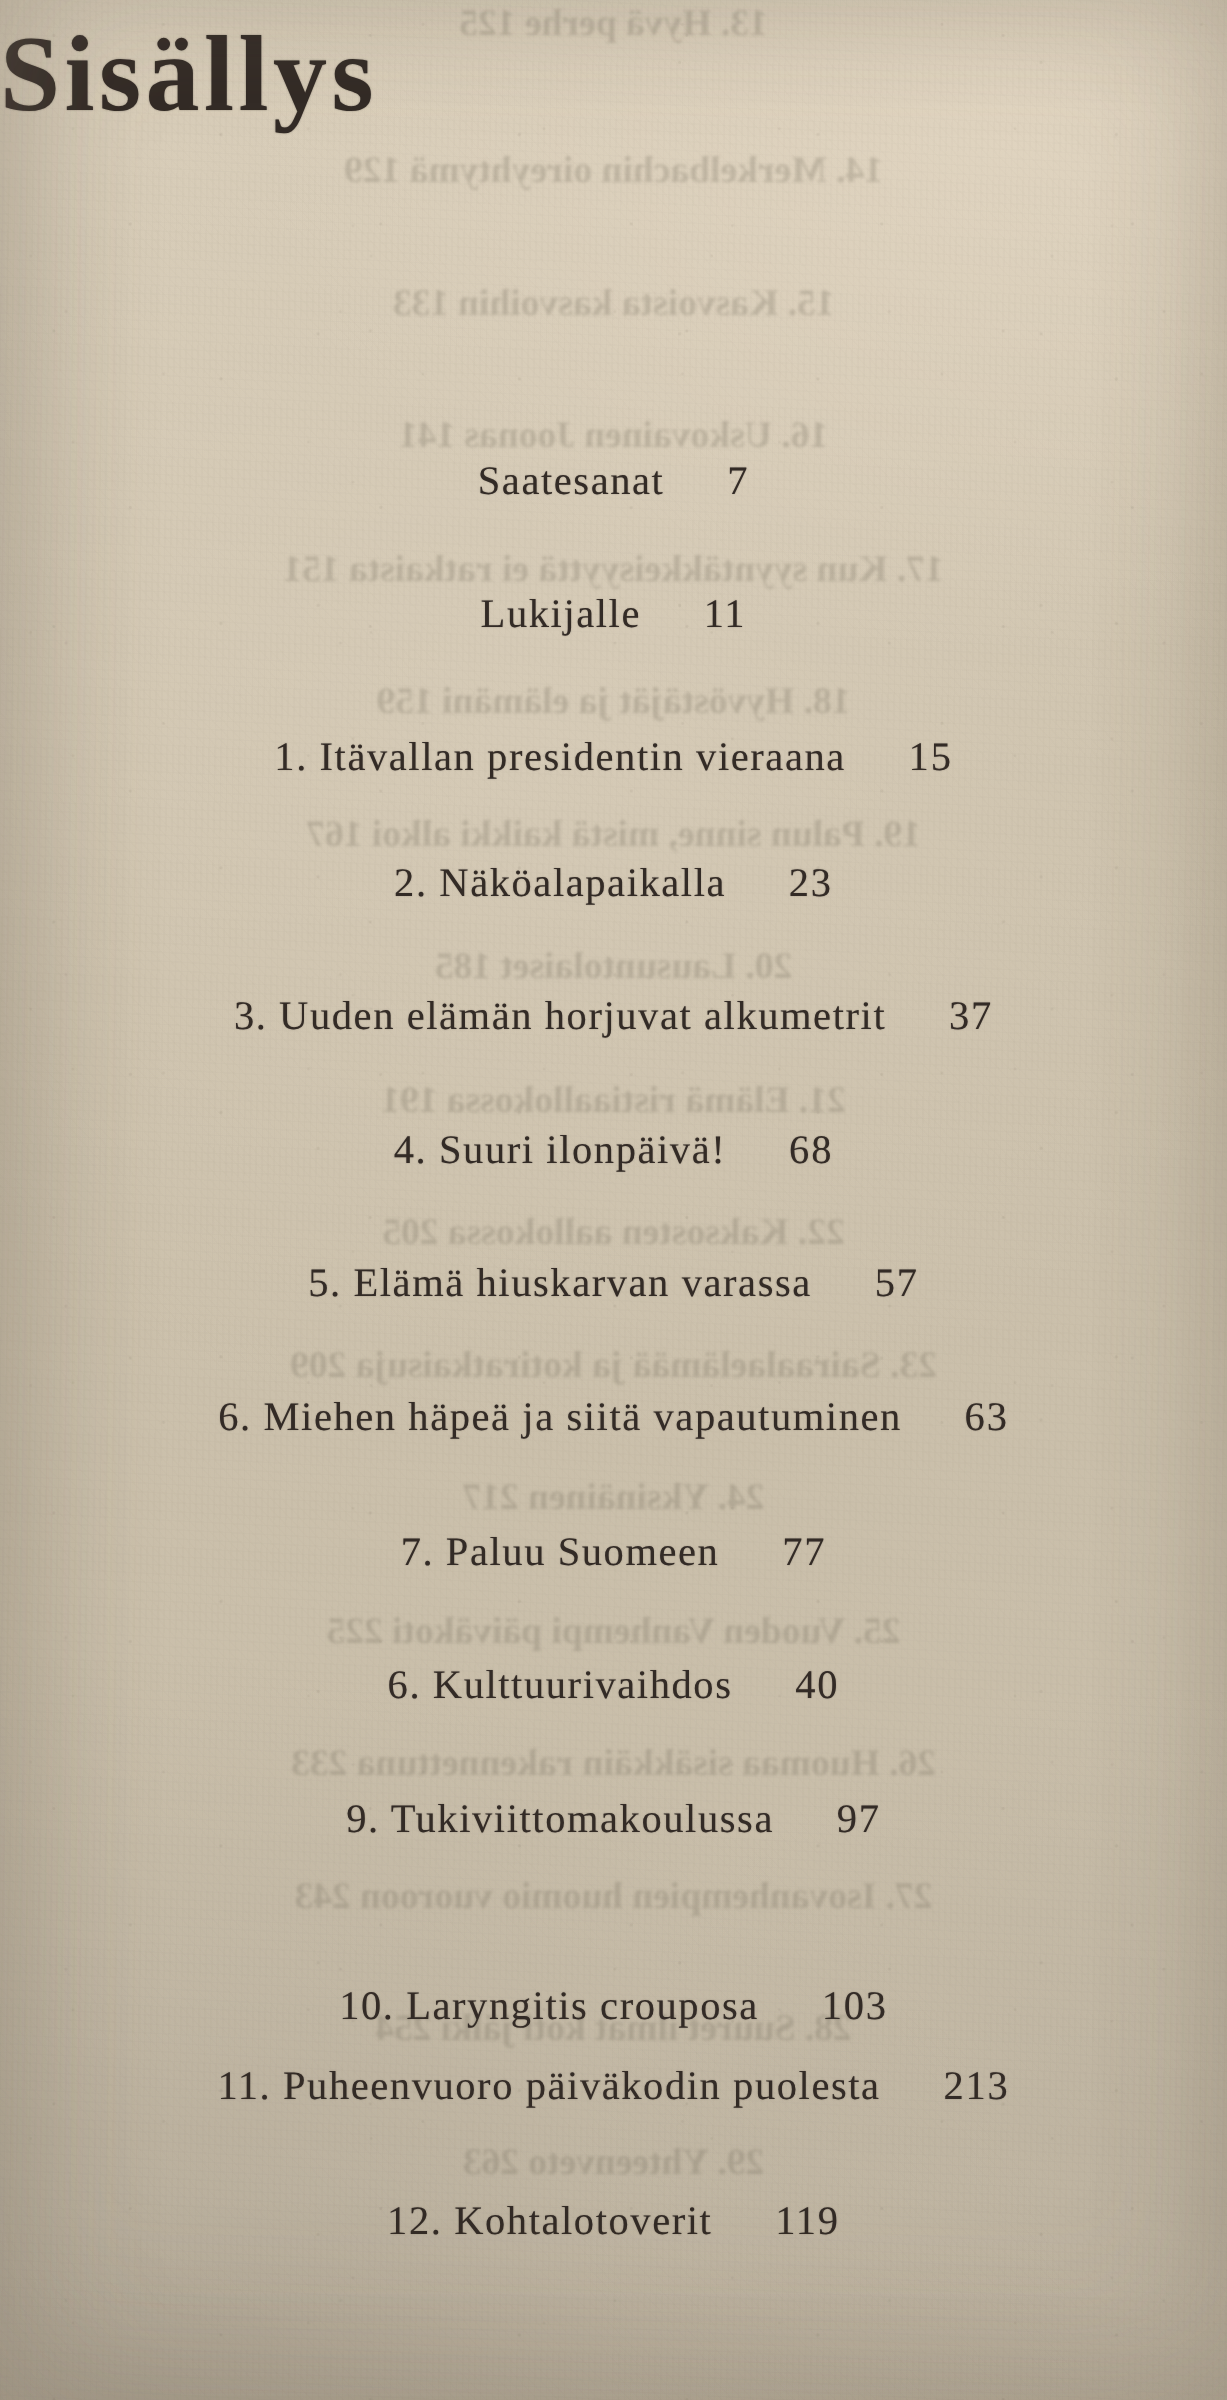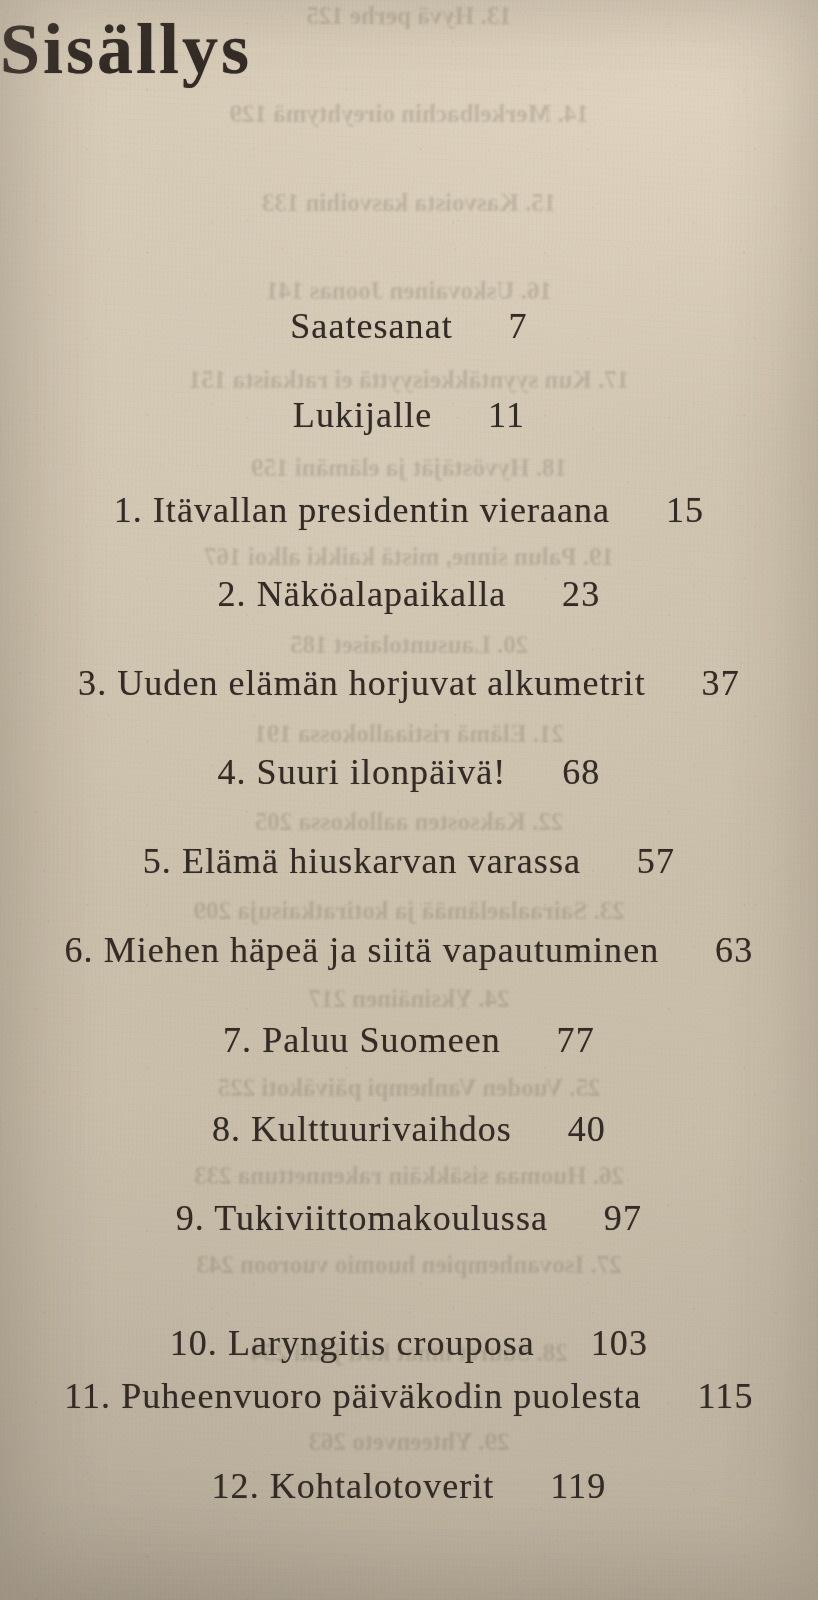--- a/index.html
+++ b/index.html
@@ -129,21 +129,21 @@
     list-style: none;
   }
 
   .toc-entry {
     position: absolute;
     left: 0;
     right: 0;
     text-align: center;
     white-space: nowrap;
     color: #332b26;
-    font-size: 36px;
+    font-size: 27px;
     letter-spacing: 1.05px;
     text-shadow: 0 0 0.9px rgba(51,43,38,0.42);
   }
 
   .entry-label { }
 
   .entry-page {
     margin-left: 1.55em;
     letter-spacing: 1.2px;
   }
@@ -195,23 +195,23 @@
     <ul class="toc-list" id="toc-list">
         <li class="toc-entry" style="top: 305px;"><span class="entry-label">Saatesanat</span><span class="entry-page">7</span></li>
         <li class="toc-entry" style="top: 394px;"><span class="entry-label">Lukijalle</span><span class="entry-page">11</span></li>
         <li class="toc-entry" style="top: 489px;"><span class="entry-label">1. Itävallan presidentin vieraana</span><span class="entry-page">15</span></li>
         <li class="toc-entry" style="top: 573px;"><span class="entry-label">2. Näköalapaikalla</span><span class="entry-page">23</span></li>
         <li class="toc-entry" style="top: 662px;"><span class="entry-label">3. Uuden elämän horjuvat alkumetrit</span><span class="entry-page">37</span></li>
         <li class="toc-entry" style="top: 751px;"><span class="entry-label">4. Suuri ilonpäivä!</span><span class="entry-page">68</span></li>
         <li class="toc-entry" style="top: 840px;"><span class="entry-label">5. Elämä hiuskarvan varassa</span><span class="entry-page">57</span></li>
         <li class="toc-entry" style="top: 929px;"><span class="entry-label">6. Miehen häpeä ja siitä vapautuminen</span><span class="entry-page">63</span></li>
         <li class="toc-entry" style="top: 1019px;"><span class="entry-label">7. Paluu Suomeen</span><span class="entry-page">77</span></li>
-        <li class="toc-entry" style="top: 1108px;"><span class="entry-label">8. Kulttuurivaihdos</span><span class="entry-page">40</span></li>
+        <li class="toc-entry" style="top: 1108px;"><span class="entry-label">6. Kulttuurivaihdos</span><span class="entry-page">40</span></li>
         <li class="toc-entry" style="top: 1197px;"><span class="entry-label">9. Tukiviittomakoulussa</span><span class="entry-page">97</span></li>
         <li class="toc-entry" style="top: 1286px; margin-top: 36px;"><span class="entry-label">10. Laryngitis crouposa</span><span class="entry-page">103</span></li>
-        <li class="toc-entry" style="top: 1375px;"><span class="entry-label">11. Puheenvuoro päiväkodin puolesta</span><span class="entry-page">115</span></li>
+        <li class="toc-entry" style="top: 1375px;"><span class="entry-label">11. Puheenvuoro päiväkodin puolesta</span><span class="entry-page">213</span></li>
         <li class="toc-entry" style="top: 1465px;"><span class="entry-label">12. Kohtalotoverit</span><span class="entry-page">119</span></li>
       </ul>
 
   </div>
 
   <div class="vignette"></div>
 </div>
 
 </body></html>

